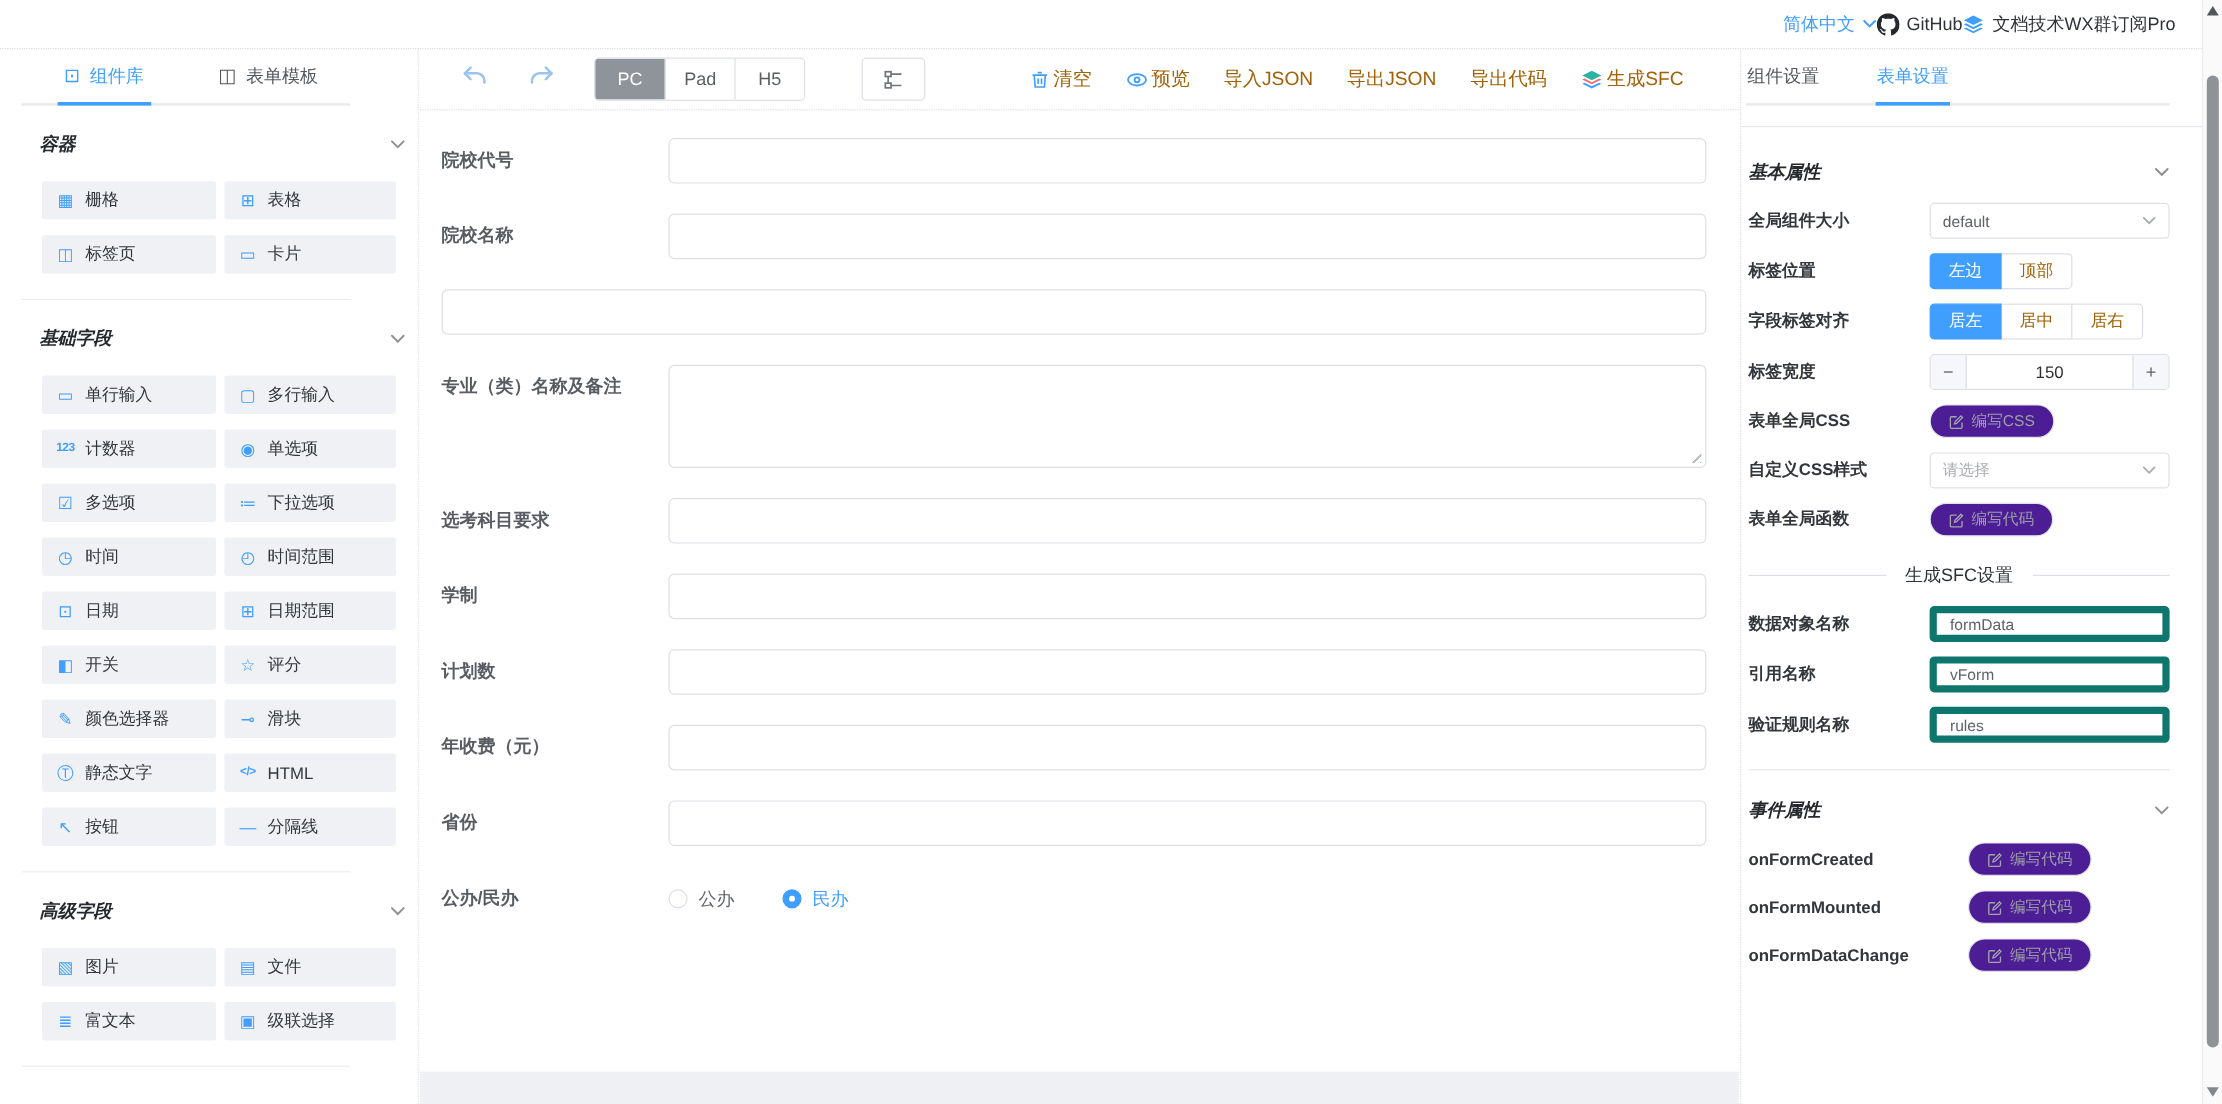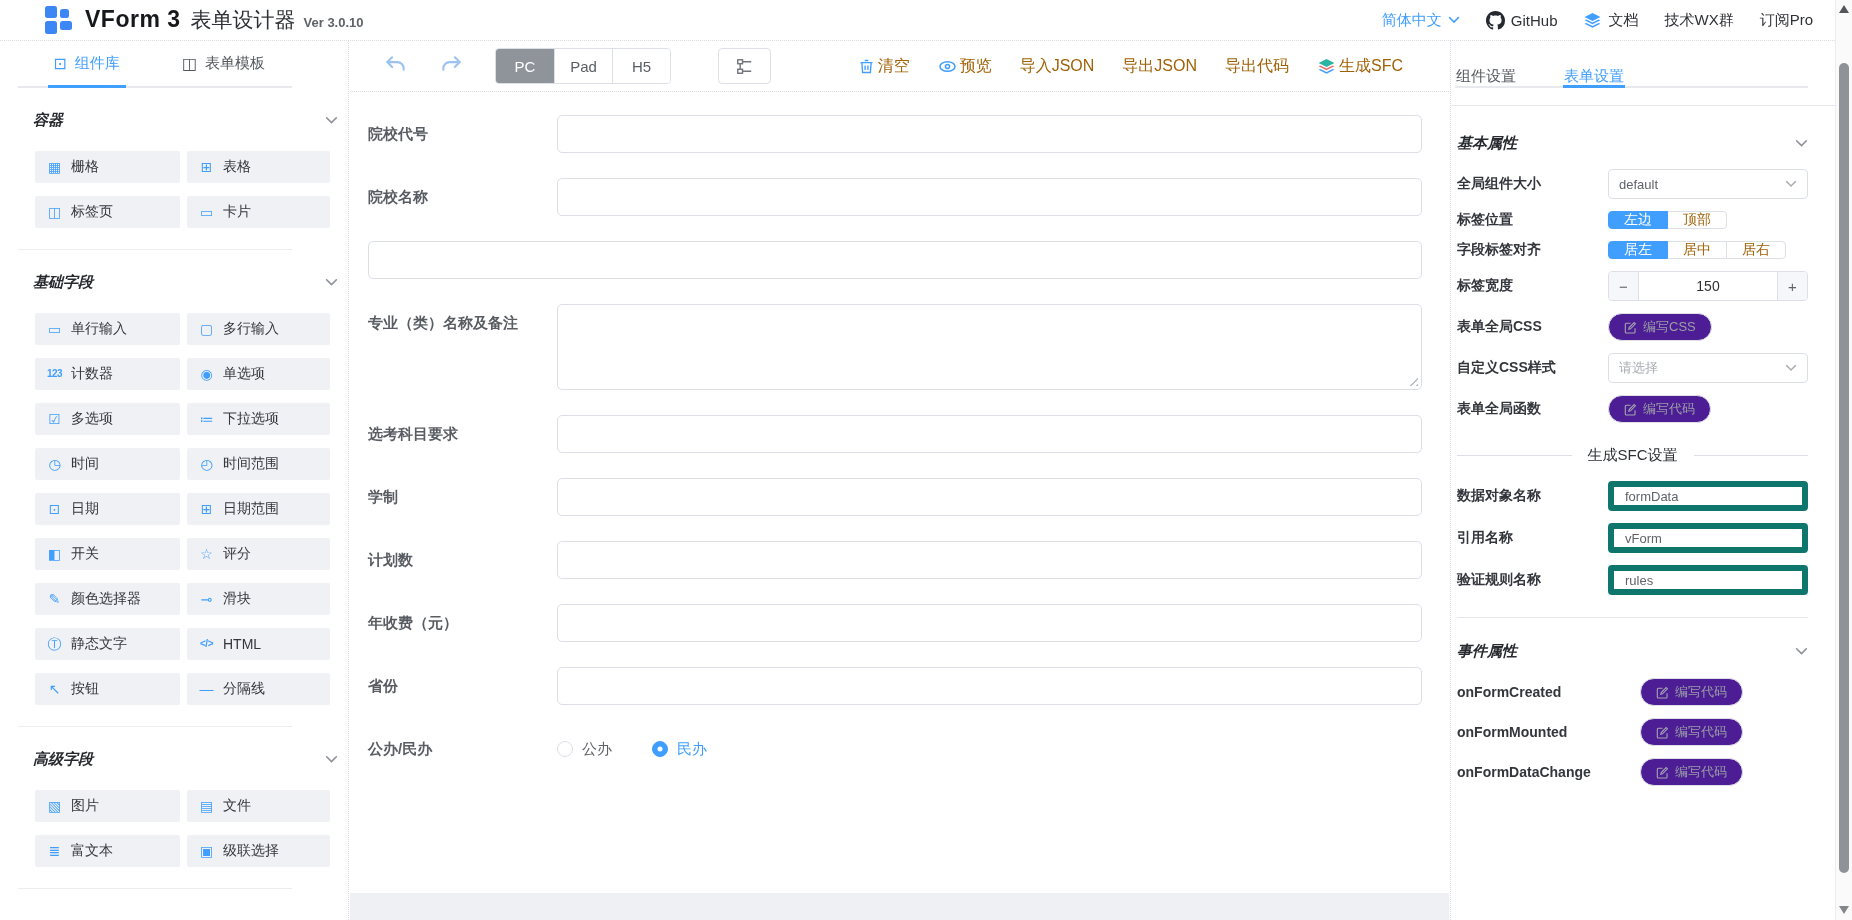--- a/index.html
+++ b/index.html
@@ -21,21 +21,21 @@
   .brand{display:flex;align-items:baseline;}
   .logo{position:relative;width:27px;height:28px;margin-right:13px;align-self:center;flex:none;}
   .logo i{position:absolute;background:#3d86f5;border-radius:2.5px;}
   .logo .t1{left:0;top:0;width:12px;height:12px;}
   .logo .t2{left:15px;top:3px;width:9px;height:9px;}
   .logo .t3{left:0;top:15px;width:12px;height:13px;}
   .logo .t4{left:15px;top:15px;width:12px;height:9px;}
   .brand-title{font-size:23px;font-weight:800;color:#16181c;letter-spacing:.5px;}
   .brand-subtitle{font-size:21px;font-weight:500;color:#2e3136;margin-left:10px;}
   .brand-version{font-size:13px;color:#5f6368;margin-left:8px;font-weight:600;}
-  .top-nav{margin-left:auto;display:flex;align-items:flex-start;gap:26px;}
+  .top-nav{margin-left:auto;display:flex;align-items:flex-start;}
   .nav-item{display:flex;align-items:center;gap:6px;font-size:15px;color:#2e3136;cursor:pointer;white-space:nowrap;}
   .nav-item.lang{color:#409eff;}
 
   
   .left-panel{
     position:absolute;left:0;top:41px;width:349px;bottom:0;background:#fff;
     border-right:1px dotted #d9dce1;overflow:hidden;
   }
   .lp-tabs{height:47px;margin-left:18px;width:274px;border-bottom:2px solid #e7e9ec;display:flex;}
   .lp-tab{flex:1;display:flex;align-items:center;justify-content:center;gap:8px;
@@ -84,36 +84,36 @@
   .radio-opt.checked{color:#409eff;}
   .radio-opt.checked .radio-circle{background:#409eff;border-color:#409eff;}
   .radio-opt.checked .radio-circle::after{content:"";position:absolute;left:50%;top:50%;
     transform:translate(-50%,-50%);width:5px;height:5px;border-radius:50%;background:#fff;}
 
   
   .right-panel{position:absolute;left:1450px;top:41px;width:385px;bottom:0;background:#fff;
     border-left:1px dotted #d9dce1;overflow:hidden;}
   .rp-tabs-wrap{padding:0 27px 0 4px;}
   .rp-tabs{display:flex;height:47px;border-bottom:2px solid #e7e9ec;}
-  .rp-tab{margin-right:46px;display:flex;align-items:flex-end;font-size:15px;color:#54585e;
+  .rp-tab{margin-right:46px;display:flex;align-items:center;font-size:15px;color:#54585e;
     position:relative;cursor:pointer;padding:0 1px;}
   .rp-tab.active{color:#409eff;}
   .rp-tab.active::after{content:"";position:absolute;left:0;bottom:-2px;height:3px;width:100%;background:#409eff;}
   .rp-top-divider{border-top:1px solid #e4e7ed;margin-top:17px;}
   .rp-body{padding:0 27px 0 6px;}
   .rp-section-title{display:flex;align-items:center;justify-content:space-between;margin-top:26px;
     height:22px;font-size:15px;font-weight:700;font-style:italic;color:#26292e;}
   .rp-rows{margin-top:15px;}
   .rp-row{display:flex;align-items:center;margin-bottom:12px;}
   .rp-label{width:151px;flex:none;font-size:14px;font-weight:700;color:#33363c;}
   .rp-ctrl{flex:1;display:flex;align-items:center;min-width:0;}
   .rp-select{width:100%;height:30px;border:1px solid #dcdfe6;border-radius:4px;background:#fff;
     display:flex;align-items:center;justify-content:space-between;padding:0 10px;font-size:13px;color:#5f6368;cursor:pointer;}
   .rp-select .ph{color:#a8abb2;}
-  .seg{display:flex;height:18px;}
+  .seg{display:flex;height:30px;}
   .seg-btn{padding:0 15px;display:flex;align-items:center;border:1px solid #dcdfe6;margin-left:-1px;
     font-size:14px;color:#a16207;background:#fff;cursor:pointer;white-space:nowrap;}
   .seg-btn:first-child{border-radius:4px 0 0 4px;margin-left:0;}
   .seg-btn:last-child{border-radius:0 4px 4px 0;}
   .seg-btn.active{background:#409eff;border-color:#409eff;color:#fff;position:relative;z-index:1;}
   .stepper{width:100%;height:30px;border:1px solid #dcdfe6;border-radius:4px;display:flex;overflow:hidden;background:#fff;}
   .step-btn{width:30px;background:#f5f7fa;color:#606266;display:flex;align-items:center;justify-content:center;
     font-size:15px;cursor:pointer;flex:none;}
   .step-btn.minus{border-right:1px solid #dcdfe6;}
   .step-btn.plus{border-left:1px solid #dcdfe6;}
@@ -137,31 +137,20 @@
   .sb-thumb{position:absolute;left:3px;top:63px;width:10px;height:810px;background:#8f9296;border-radius:6px;}
 
   .chev{display:inline-flex;align-items:center;}
 </style>
 </head>
 <body>
 
 <div class="app">
 
   <header class="app-header">
-    <div class="brand">
-      <span class="logo">
-          <i class="t1"></i>
-          <i class="t2"></i>
-          <i class="t3"></i>
-          <i class="t4"></i>
-        </span>
-      <span class="brand-title">VForm 3</span>
-      <span class="brand-subtitle">表单设计器</span>
-      <span class="brand-version">Ver 3.0.10</span>
-    </div>
     <nav class="top-nav" id="top-nav">
         <span class="nav-item lang">
           <span>简体中文</span>
           <span class="chev">
             <svg viewBox="0 0 12 8" width="12" height="8" fill="none" stroke="#409eff" stroke-width="1.6" stroke-linecap="round">
               <path d="M1.5 1.5 6 6l4.5-4.5"></path>
             </svg>
           </span>
         </span>
         <span class="nav-item">

